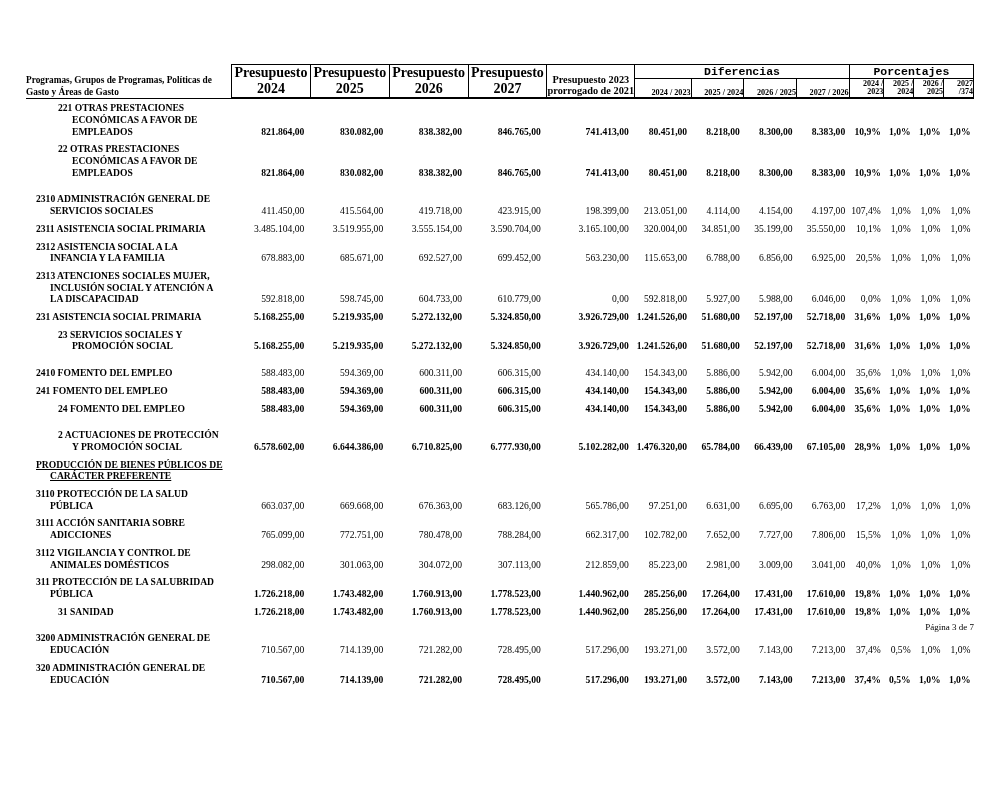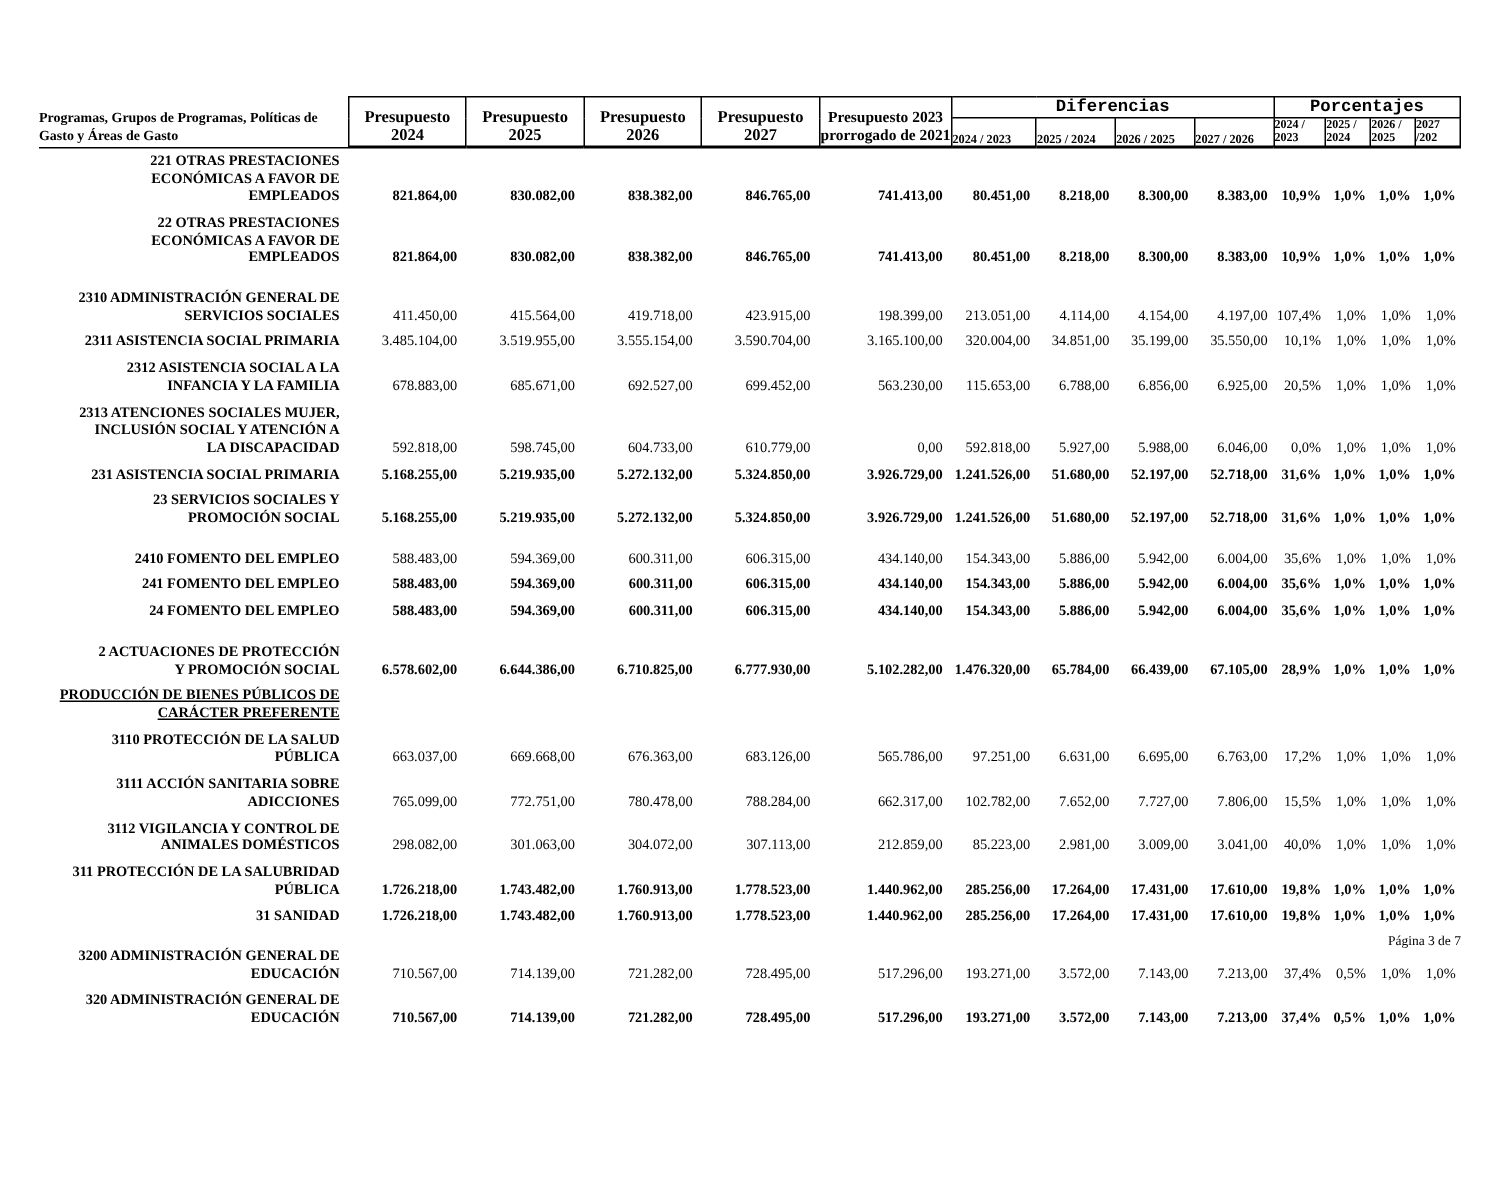--- a/index.html
+++ b/index.html
@@ -33,21 +33,21 @@
   table.budget td, table.budget th {
     vertical-align: bottom;
     padding: 0;
   }
 
   
   .hdr-row td {
     border: 1px solid #000;
     text-align: center;
     font-weight: bold;
-    font-size: 11px;
+    font-size: 14px;
     line-height: 1.15;
     padding: 3px 2px;
   }
   td.hdr-desc {
     border: none !important;
     text-align: left !important;
     font-weight: bold;
     font-size: 9.3px;
     line-height: 1.3;
     padding-right: 6px !important;
@@ -61,21 +61,21 @@
     font-size: 10.3px;
   }
   td.hdr-group {
     font-size: 11.5px;
     padding: 2px 2px 3px 2px;
     font-family: Liberation Mono, monospace;
   }
   .sub-hdr td {
     border: 1px solid #000;
     border-top: none;
-    text-align: left;
+    text-align: right;
     font-weight: bold;
     font-size: 8.2px;
     line-height: 1.1;
     padding: 3px 1px 4px 1px;
   }
   td.sub-dif { width: 52px; }
   td.sub-pct { width: 29px; font-size: 8px; }
 
   
   .rule-row td {
@@ -91,21 +91,21 @@
   }
 
   
   tr.data td {
     border: none;
     padding: 3px 2px;
     font-size: 9.6px;
     line-height: 1.22;
   }
   td.c-desc {
-    text-align: right;
+    text-align: left;
     padding-left: 24px !important;
     padding-right: 6px !important;
     text-indent: -14px;
   }
   td.c-desc.indent2 {
     padding-left: 46px !important;
   }
   td.c-num {
     text-align: right;
     padding-right: 6px !important;
@@ -168,21 +168,21 @@
         <td class="hdr-group" colspan="4">Porcentajes</td>
       </tr>
       <tr class="sub-hdr">
         <td class="sub-dif">2024 / 2023</td>
         <td class="sub-dif">2025 / 2024</td>
         <td class="sub-dif">2026 / 2025</td>
         <td class="sub-dif">2027 / 2026</td>
         <td class="sub-pct">2024 / 2023</td>
         <td class="sub-pct">2025 / 2024</td>
         <td class="sub-pct">2026 / 2025</td>
-        <td class="sub-pct">2027 /202</td>
+        <td class="sub-pct">2027 /374</td>
       </tr>
       <tr class="rule-row">
         <td colspan="14" class="rule-line"></td>
       </tr>
     </thead>
     <tbody id="tbody">
         <tr class="data bold">
           <td class="c-desc indent2">221 OTRAS PRESTACIONES ECONÓMICAS A FAVOR DE EMPLEADOS</td>
           <td class="c-num">821.864,00</td>
           <td class="c-num">830.082,00</td>

